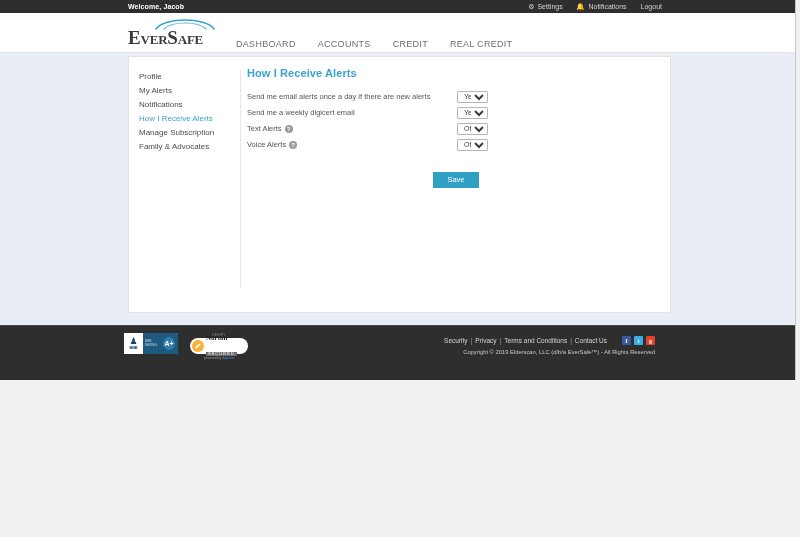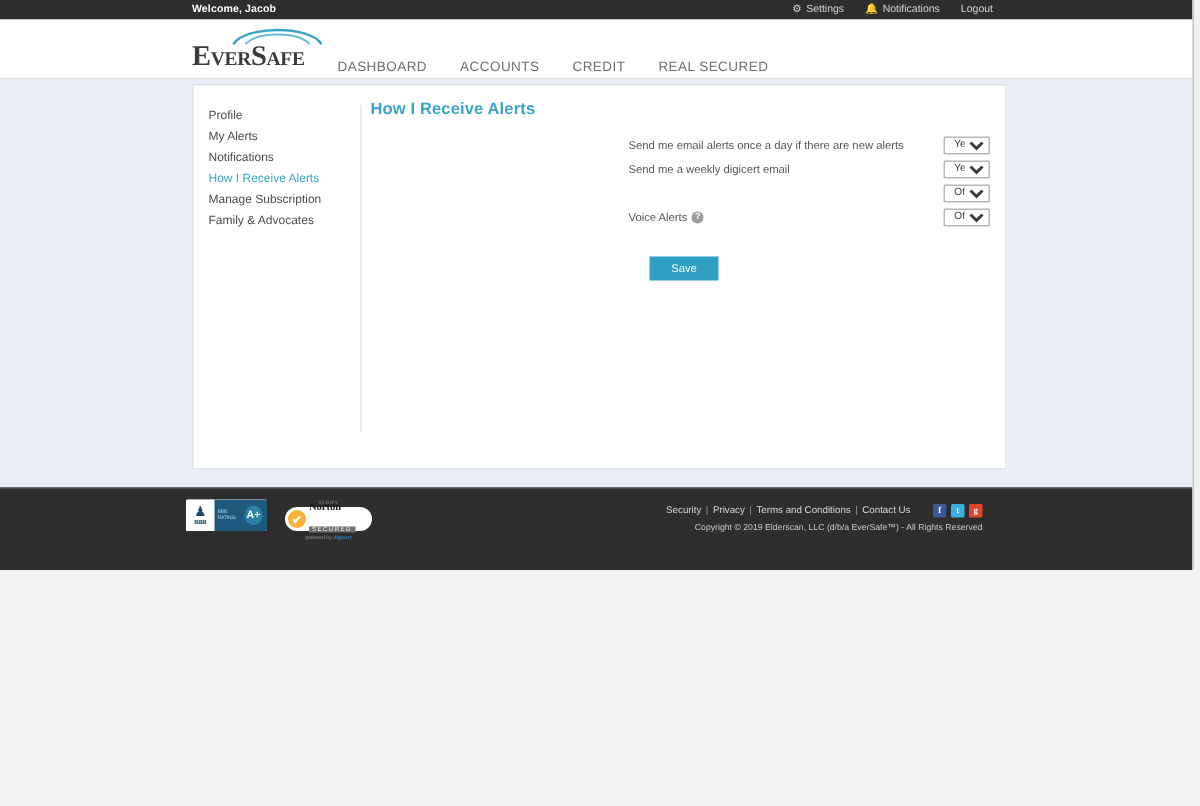--- a/index.html
+++ b/index.html
@@ -55,21 +55,21 @@
     position: absolute; left: 0; top: 11px;
     font-family: "Liberation Serif", serif;
     font-size: 19px;
     font-weight: bold;
     color: #3b3b3b;
     letter-spacing: -0.2px;
     font-variant: small-caps;
     white-space: nowrap;
   }
   .nav {
-    position: absolute; left: 225px; top: 26px;
+    position: absolute; left: 236px; top: 26px;
     display: flex; gap: 22px;
     font-size: 9px; letter-spacing: .3px;
     color: #6e6e6e;
   }
   .nav .nav-item { cursor: pointer; white-space: nowrap; }
 
   
   .body-bg {
     position: absolute; left: 0; top: 53px;
     width: 795px; height: 272px;
@@ -100,21 +100,21 @@
   
   .panel { position: absolute; left: 118px; top: 10px; right: 10px; }
   .panel h1 {
     margin: 0 0 10px 0;
     font-size: 11px; font-weight: bold;
     color: #3aa3cc;
     letter-spacing: .1px;
   }
   .form-row {
     display: flex; align-items: center;
-    height: 15px; margin-bottom: 1px; justify-content: flex-end;
+    height: 15px; margin-bottom: 1px;
   }
   .form-row .lbl {
     font-size: 7.5px; color: #555555;
     width: 210px; display: flex; align-items: center; gap: 3px;
     white-space: nowrap;
   }
   .help-ic {
     display: inline-flex; align-items: center; justify-content: center;
     width: 8px; height: 8px; border-radius: 50%;
     background: #9b9b9b; color: #ffffff;
@@ -268,21 +268,21 @@
       <svg class="arc" width="62" height="14" viewBox="0 0 62 14">
         <path d="M2 13 C10 1, 52 1, 60 13" fill="none" stroke="#3aa3cc" stroke-width="1.6" stroke-linecap="round"></path>
         <path d="M10 13 C18 5, 44 5, 52 13" fill="none" stroke="#3aa3cc" stroke-width="1.2" stroke-linecap="round" opacity=".75"></path>
       </svg>
       <div class="word">EverSafe</div>
     </div>
     <div class="nav">
       <div class="nav-item">DASHBOARD</div>
       <div class="nav-item">ACCOUNTS</div>
       <div class="nav-item">CREDIT</div>
-      <div class="nav-item">REAL SECURED</div>
+      <div class="nav-item">REAL CREDIT</div>
     </div>
   </div>
 
   <div class="body-bg"></div>
 
   <div class="card">
 
     <div class="side">
       <div class="s-item">Profile</div>
       <div class="s-item">My Alerts</div>
@@ -305,20 +305,24 @@
 
       <div class="form-row">
         <div class="lbl">Send me a weekly digicert email</div>
         <select class="mini">
           <option>Yes</option>
           <option>No</option>
         </select>
       </div>
 
       <div class="form-row">
+        <div class="lbl">
+          <span>Text Alerts</span>
+          <span class="help-ic">?</span>
+        </div>
         <select class="mini">
           <option>Off</option>
           <option>On</option>
         </select>
       </div>
 
       <div class="form-row">
         <div class="lbl">
           <span>Voice Alerts</span>
           <span class="help-ic">?</span>

